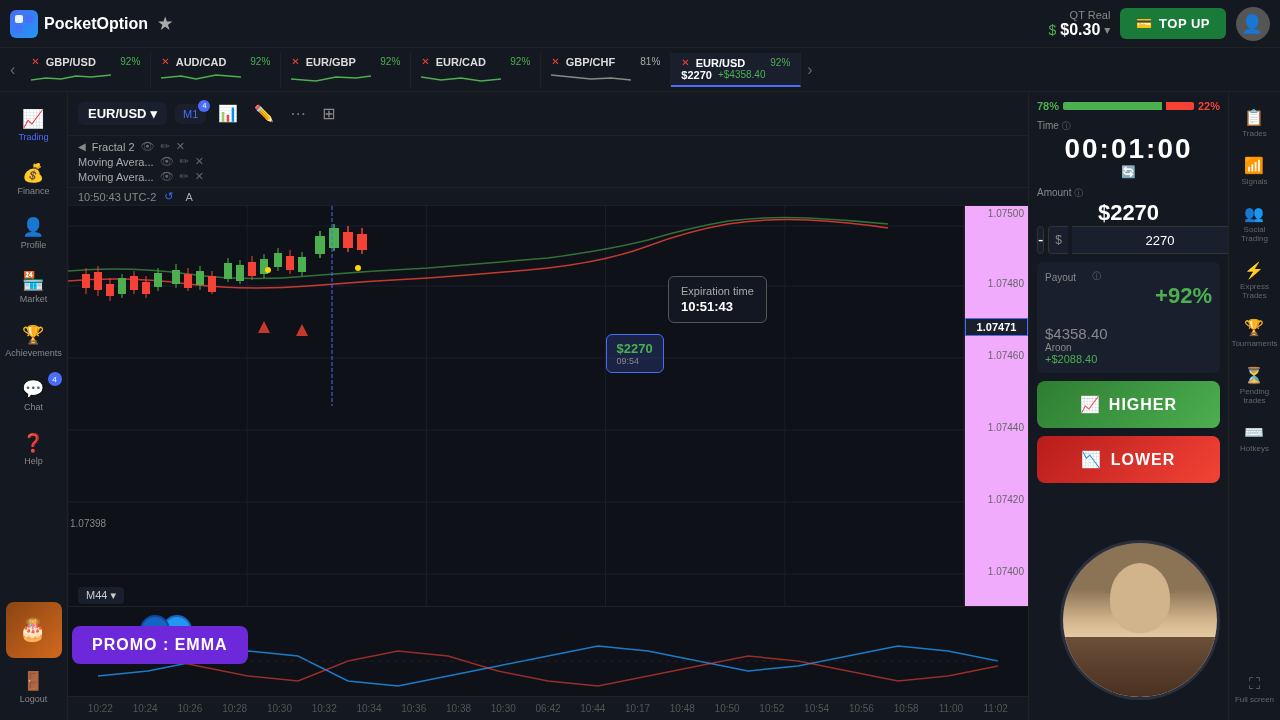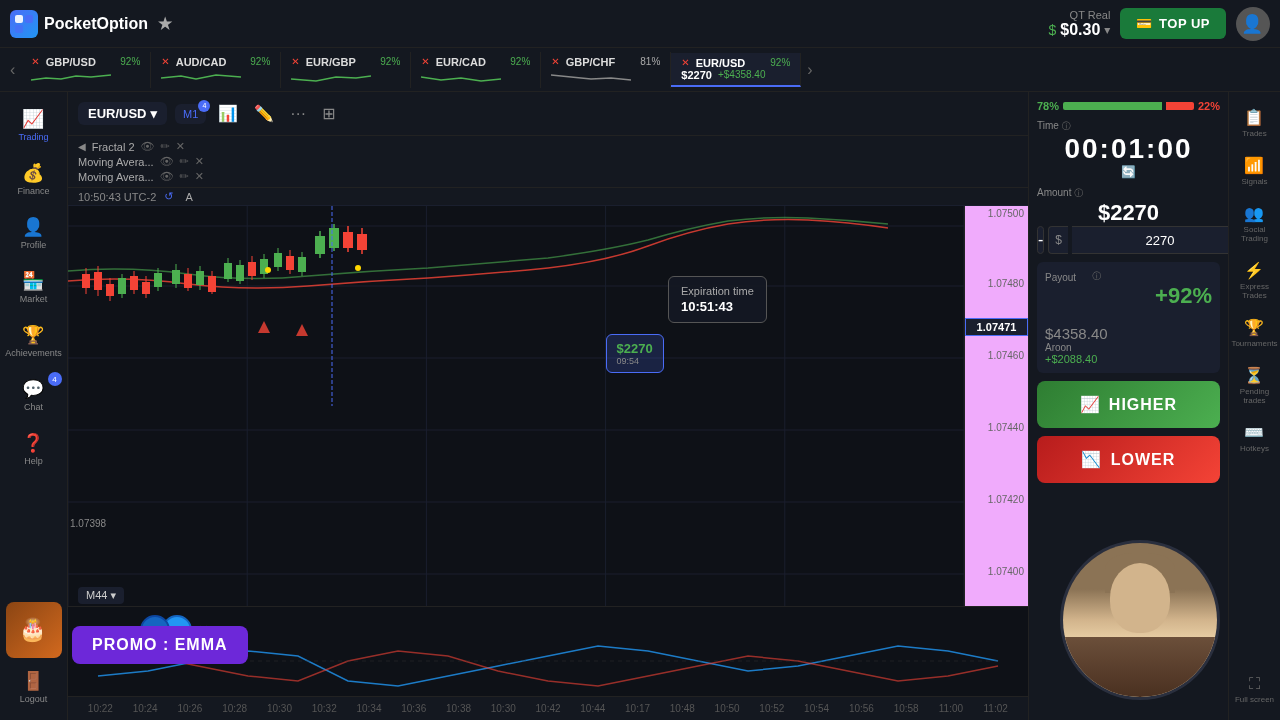--- a/index.html
+++ b/index.html
@@ -990,21 +990,21 @@
       <div class="time-tick">10:22</div>
       <div class="time-tick">10:24</div>
       <div class="time-tick">10:26</div>
       <div class="time-tick">10:28</div>
       <div class="time-tick">10:30</div>
       <div class="time-tick">10:32</div>
       <div class="time-tick">10:34</div>
       <div class="time-tick">10:36</div>
       <div class="time-tick">10:38</div>
       <div class="time-tick">10:30</div>
-      <div class="time-tick">10:42</div>
+      <div class="time-tick">06:42</div>
       <div class="time-tick">10:44</div>
       <div class="time-tick">10:17</div>
       <div class="time-tick">10:48</div>
       <div class="time-tick">10:50</div>
       <div class="time-tick">10:52</div>
       <div class="time-tick">10:54</div>
       <div class="time-tick">10:56</div>
       <div class="time-tick">10:58</div>
       <div class="time-tick">11:00</div>
       <div class="time-tick">11:02</div>

